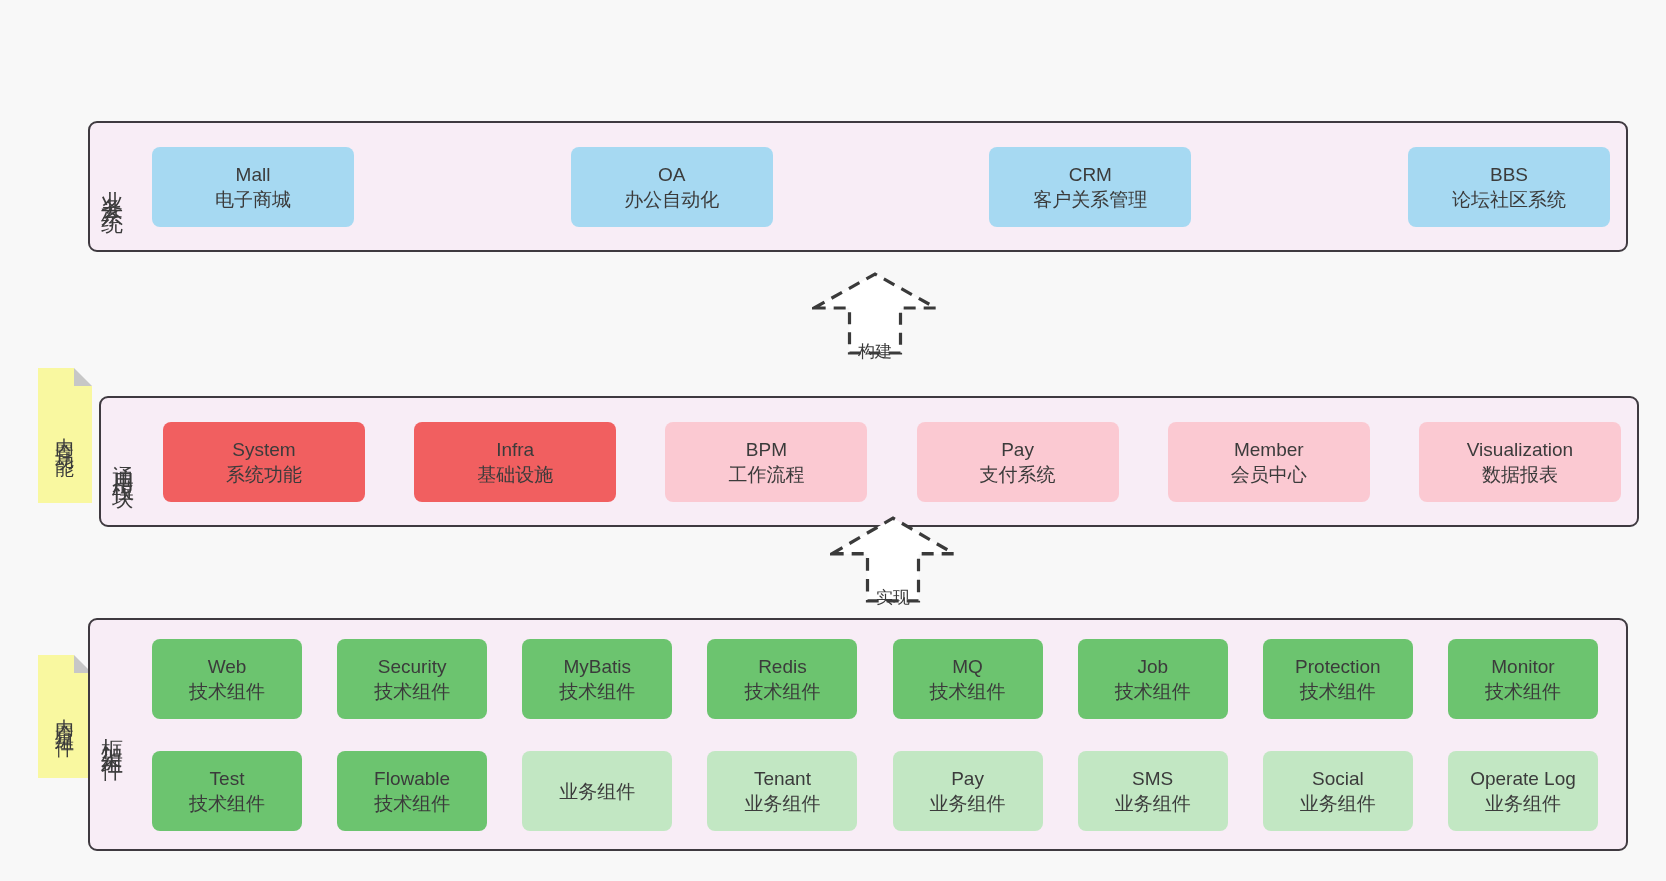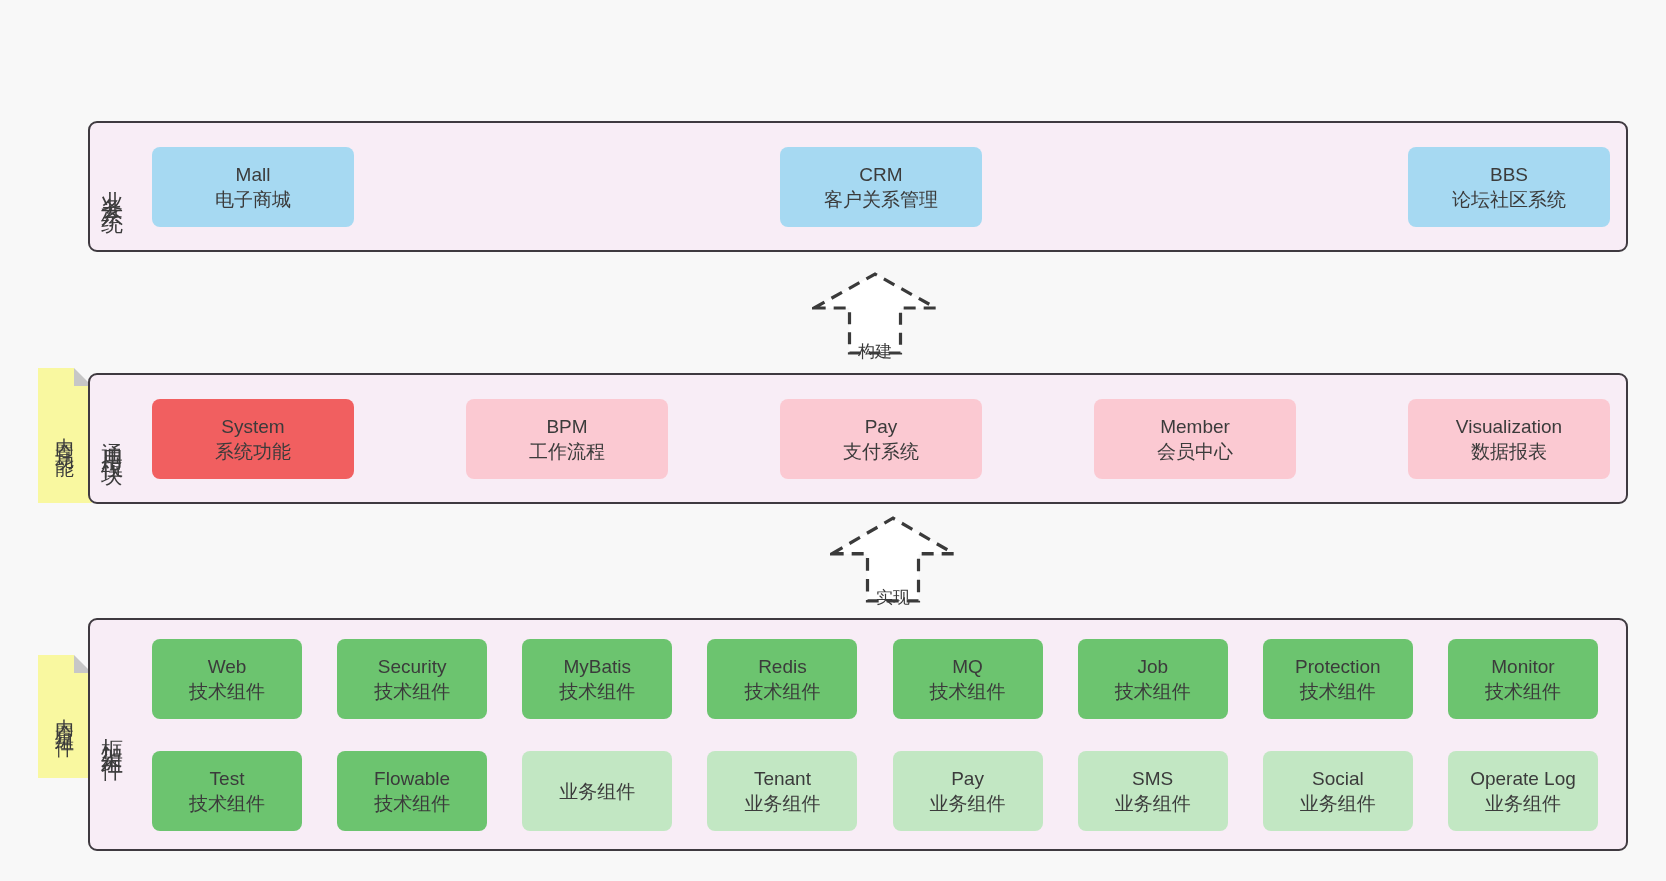--- a/index.html
+++ b/index.html
@@ -25,21 +25,21 @@
     position: absolute;
     left: 88px;
     width: 1540px;
     box-sizing: border-box;
     background: var(--layer-bg, #f8edf6);
     border: 2px solid var(--layer-border, #3f3a40);
     border-radius: 9px;
     z-index: 1;
   }
   .layer-1 { top: 121px; height: 131px; }
-  .layer-2 { top: 373px; height: 131px; }
+  .layer-2 { top: 396px; height: 131px; margin-left: 11px; }
   .layer-3 { top: 618px; height: 233px; }
 
   .layer-label {
     position: absolute;
     left: 11px;
     top: 50%;
     transform: translateY(-50%);
     writing-mode: vertical-lr;
     font-size: 22px;
     letter-spacing: 7px;
@@ -160,20 +160,24 @@
   </div>
 
   <section class="layer layer-1">
     <div class="layer-label">业务系统</div>
     <div class="box-row" id="row-business">
         <div class="box box-wide blue">
           <div class="box-name">Mall</div>
           <div class="box-desc">电子商城</div>
         </div>
         <div class="box box-wide blue">
+          <div class="box-name">OA</div>
+          <div class="box-desc">办公自动化</div>
+        </div>
+        <div class="box box-wide blue">
           <div class="box-name">CRM</div>
           <div class="box-desc">客户关系管理</div>
         </div>
         <div class="box box-wide blue">
           <div class="box-name">BBS</div>
           <div class="box-desc">论坛社区系统</div>
         </div>
       </div>
   </section>
 
@@ -184,20 +188,24 @@
     <div class="arrow-label">构建</div>
   </div>
 
   <section class="layer layer-2">
     <div class="layer-label">通用模块</div>
     <div class="box-row" id="row-modules">
         <div class="box box-wide red">
           <div class="box-name">System</div>
           <div class="box-desc">系统功能</div>
         </div>
+        <div class="box box-wide red">
+          <div class="box-name">Infra</div>
+          <div class="box-desc">基础设施</div>
+        </div>
         <div class="box box-wide pink">
           <div class="box-name">BPM</div>
           <div class="box-desc">工作流程</div>
         </div>
         <div class="box box-wide pink">
           <div class="box-name">Pay</div>
           <div class="box-desc">支付系统</div>
         </div>
         <div class="box box-wide pink">
           <div class="box-name">Member</div>

